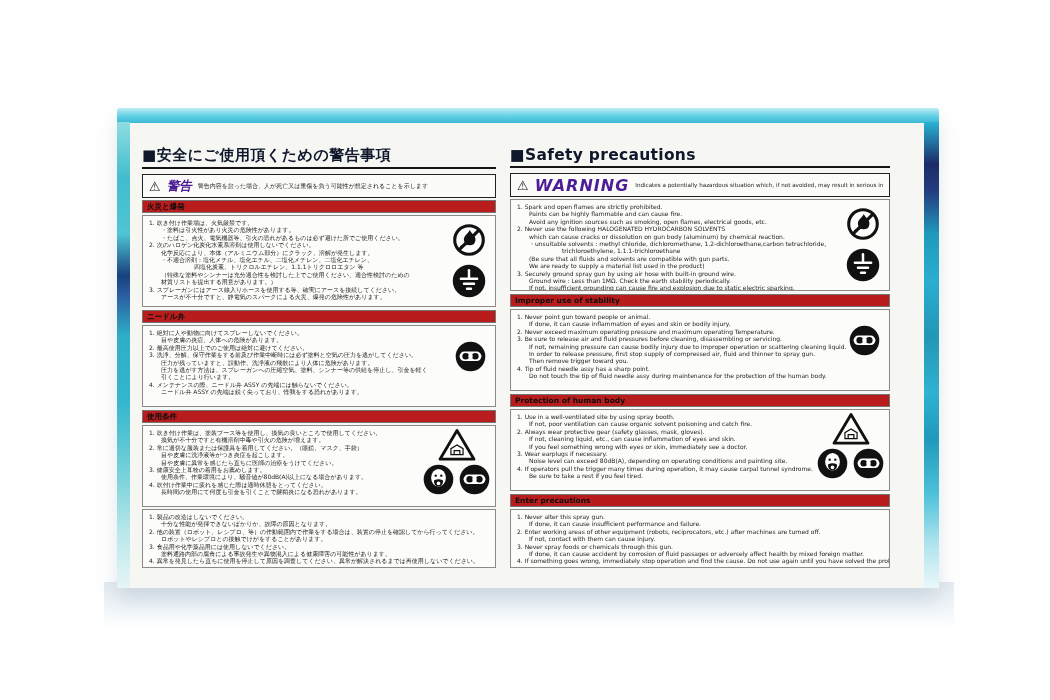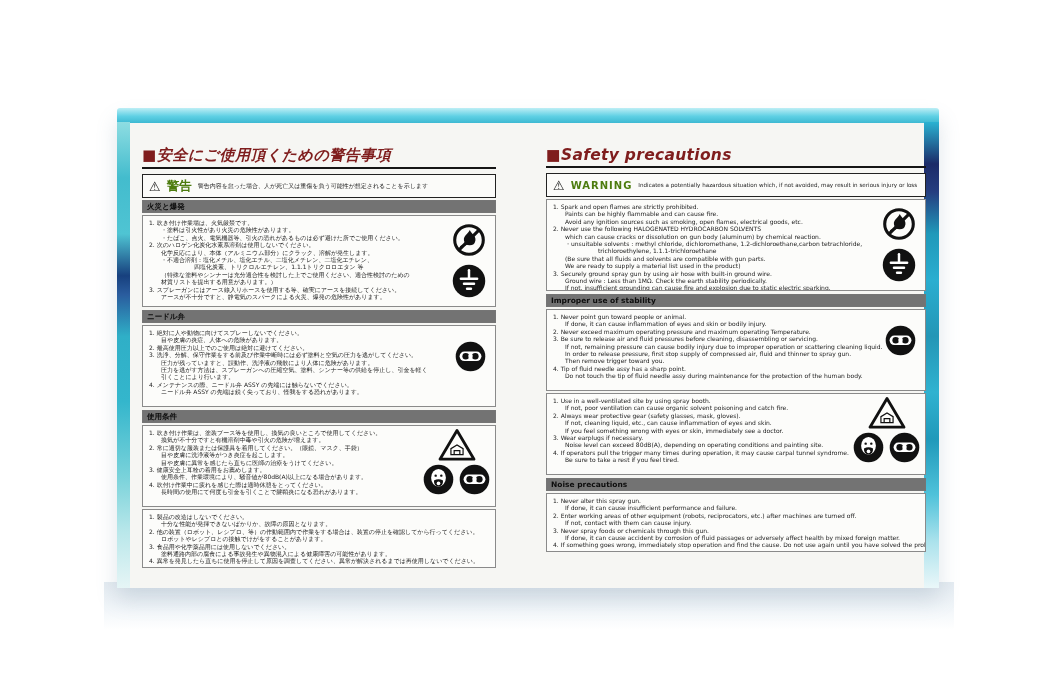--- a/index.html
+++ b/index.html
@@ -11,34 +11,34 @@
        box-shadow:0 12px 20px rgba(95,125,150,.20);}
   .edge-top{position:absolute;left:0;top:0;right:0;height:15px;border-radius:3px 3px 0 0;
        background:linear-gradient(180deg,#bdeef5,#5fd0e4 55%,#3db9d2);}
   .edge-left{position:absolute;left:0;top:14px;bottom:0;width:13px;
        background:linear-gradient(180deg,#8edde2,#43bccd 12%,#4fc4d3 24%,#17407e 33%,#2a5c9e 37%,#2fafc7 46%,#34b6cc 60%,#79d2da 76%,#b9e7ea 88%,#e6f5f6);}
   .edge-right{position:absolute;right:0;top:14px;bottom:0;width:15px;
        background:linear-gradient(180deg,#2ab2d2,#1c2b68 9%,#253e80 15%,#2099ba 24%,#2aaed0 34%,#2496b6 46%,#30b2d0 58%,#2099ba 68%,#4fc2da 80%,#abe2ec 90%,#eaf7f9);}
   .face{position:absolute;left:13px;right:15px;top:15px;bottom:0;background:#f6f6f3;}
   .panel{position:absolute;top:0;height:100%;}
   .panel.jp{left:12px;width:354px;}
-  .panel.en{left:416px;width:380px;}
-  .title{margin:23px 0 0 0;font-size:15px;font-weight:bold;color:#7f1d1d;letter-spacing:.5px;white-space:nowrap;font-style:italic;}
+  .panel.en{left:380px;width:380px;}
+  .title{margin:23px 0 0 0;font-size:15px;font-weight:bold;color:#0f172a;letter-spacing:.5px;white-space:nowrap;}
   .en .title{font-size:15.5px;letter-spacing:.3px;}
   .rule{height:2px;background:#151515;margin-top:2px;}
   .warnbox{margin-top:5px;height:24px;border:1.5px solid #222;background:#fbfbf9;
        display:flex;align-items:center;padding:0 6px;gap:6px;box-sizing:border-box;overflow:hidden;}
   .tri{font-size:13px;line-height:1;color:#111;}
-  .wlabel{font-weight:bold;color:#4d7c0f;white-space:nowrap;}
+  .wlabel{font-weight:bold;color:#4c1d95;white-space:nowrap;font-style:italic;}
   .jp .wlabel{font-size:12.5px;}
-  .en .wlabel{font-size:10px;letter-spacing:1px;}
+  .en .wlabel{font-size:16px;letter-spacing:1px;}
   .wtext{font-size:6px;color:#222;white-space:nowrap;overflow:hidden;}
   .en .wtext{font-size:5.6px;}
   .sections{margin-top:2px;}
-  .sec-header{height:13px;background:#737373;border:1px solid #757575;box-sizing:border-box;
+  .sec-header{height:13px;background:#b91c1c;border:1px solid #757575;box-sizing:border-box;
        font-size:7.5px;font-weight:bold;color:#0d0d0d;display:flex;align-items:center;
        padding:0 4px;margin-top:3px;white-space:nowrap;}
   .sections .sec-header:first-child{margin-top:0;}
   .sec-content{margin-top:2px;background:#fcfcfa;border:1px solid #8a8a8a;box-sizing:border-box;
        position:relative;padding:3px 5px 0 5px;overflow:hidden;}
   .line{font-size:6px;line-height:7.4px;color:#222;white-space:nowrap;}
   .ind0{padding-left:1px;}
   .ind1{padding-left:13px;}
   .ind2{padding-left:46px;}
   .icons{position:absolute;display:flex;flex-direction:column;align-items:center;}
@@ -258,20 +258,21 @@
                   <svg viewBox="0 0 44 44">
                     <circle cx="22" cy="22" r="21" fill="#111"></circle>
                     <rect x="6.5" y="15" width="31" height="13.5" rx="6.8" fill="#fff"></rect>
                     <circle cx="15.2" cy="21.7" r="4.7" fill="#111"></circle>
                     <circle cx="28.8" cy="21.7" r="4.7" fill="#111"></circle>
                     <rect x="19" y="19.8" width="6" height="3.8" fill="#fff"></rect>
                   </svg>
                 </span>
               </div>
             </div>
+            <div class="sec-header">Protection of human body</div>
             <div class="sec-content" style="height: 82px;">
               <div class="lines">
                 <div class="line ind0">1. Use in a well-ventilated site by using spray booth.</div>
                 <div class="line ind1">If not, poor ventilation can cause organic solvent poisoning and catch fire.</div>
                 <div class="line ind0">2. Always wear protective gear (safety glasses, mask, gloves).</div>
                 <div class="line ind1">If not, cleaning liquid, etc., can cause inflammation of eyes and skin.</div>
                 <div class="line ind1">If you feel something wrong with eyes or skin, immediately see a doctor.</div>
                 <div class="line ind0">3. Wear earplugs if necessary.</div>
                 <div class="line ind1">Noise level can exceed 80dB(A), depending on operating conditions and painting site.</div>
                 <div class="line ind0">4. If operators pull the trigger many times during operation, it may cause carpal tunnel syndrome.</div>
@@ -303,21 +304,21 @@
                       <circle cx="22" cy="22" r="21" fill="#111"></circle>
                       <rect x="6.5" y="15" width="31" height="13.5" rx="6.8" fill="#fff"></rect>
                       <circle cx="15.2" cy="21.7" r="4.7" fill="#111"></circle>
                       <circle cx="28.8" cy="21.7" r="4.7" fill="#111"></circle>
                       <rect x="19" y="19.8" width="6" height="3.8" fill="#fff"></rect>
                     </svg>
                   </span>
                 </div>
               </div>
             </div>
-            <div class="sec-header">Noise precautions</div>
+            <div class="sec-header">Enter precautions</div>
             <div class="sec-content" style="height: 59px;">
               <div class="lines">
                 <div class="line ind0">1. Never alter this spray gun.</div>
                 <div class="line ind1">If done, it can cause insufficient performance and failure.</div>
                 <div class="line ind0">2. Enter working areas of other equipment (robots, reciprocators, etc.) after machines are turned off.</div>
                 <div class="line ind1">If not, contact with them can cause injury.</div>
                 <div class="line ind0">3. Never spray foods or chemicals through this gun.</div>
                 <div class="line ind1">If done, it can cause accident by corrosion of fluid passages or adversely affect health by mixed foreign matter.</div>
                 <div class="line ind0">4. If something goes wrong, immediately stop operation and find the cause.  Do not use again until you have solved the problem.</div>
               </div>

